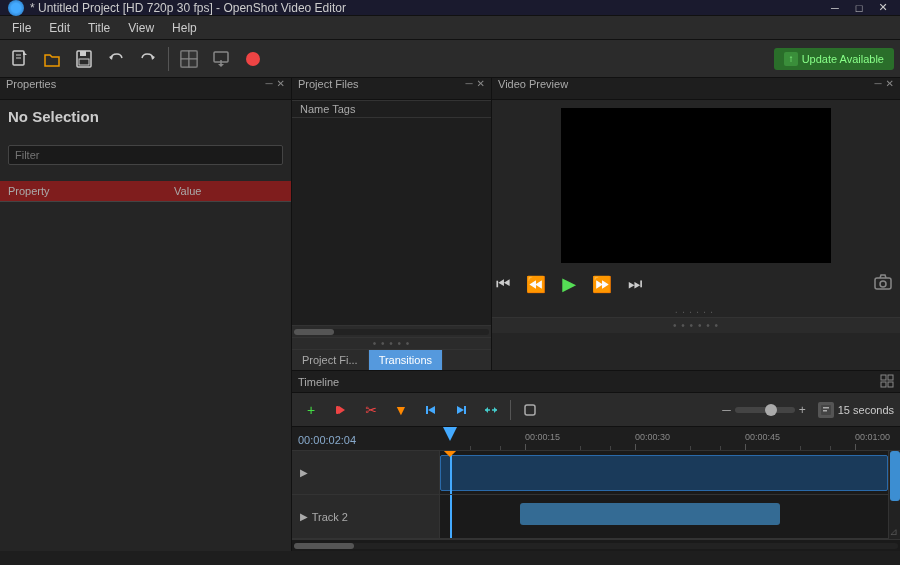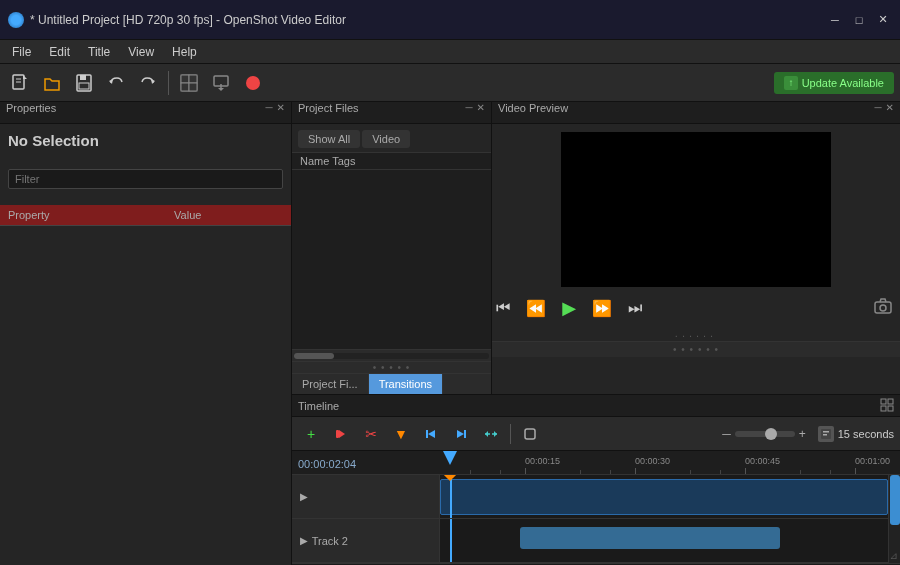--- a/index.html
+++ b/index.html
@@ -10,21 +10,21 @@
       font-family: 'Segoe UI', Arial, sans-serif;
       font-size: 12px;
       color: #ccc;
       overflow: hidden;
       user-select: none;
     }
 
     
     #title-bar {
       background: #1a1a2e;
-      height: 40px;
+      height: 16px;
       display: flex;
       align-items: center;
       padding: 0 8px;
       gap: 6px;
       border-bottom: 1px solid #111;
     }
     #title-bar .app-icon {
       width: 16px; height: 16px;
       background: radial-gradient(circle, #4af 40%, #26a 100%);
       border-radius: 50%;
@@ -637,24 +637,20 @@
 
     <div id="top-panels">
 
       <div id="project-files-panel">
         <div class="panel-header">
           <span class="panel-header-title">Project Files</span>
           <div class="panel-header-icons">
             <span class="panel-icon">─</span>
             <span class="panel-icon">✕</span>
           </div>
-        </div>
-        <div class="tabs-row">
-          <button class="tab-btn">Show All</button>
-          <button class="tab-btn">Video</button>
         </div>
         <div class="name-tags-header">
           <span>Name Tags</span>
         </div>
         <div class="files-content"></div>
         <div class="files-scrollbar-h">
           <div class="h-scroll-track">
             <div class="h-scroll-thumb"></div>
           </div>
         </div>

